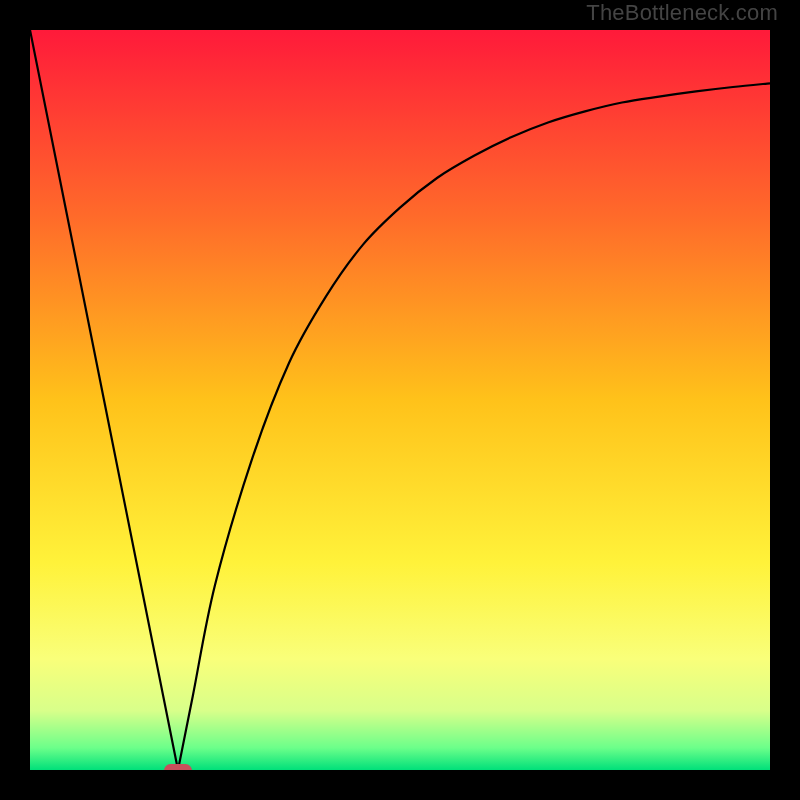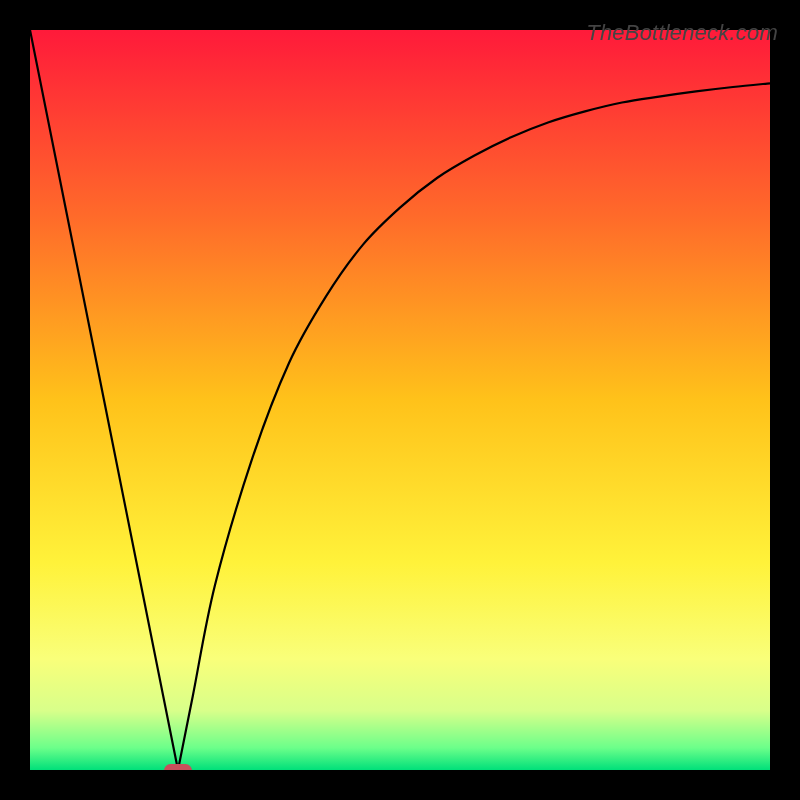--- a/index.html
+++ b/index.html
@@ -10,28 +10,27 @@
     font-family: Arial, sans-serif;
   }
   .chart-container {
     position: relative;
     width: 800px;
     height: 800px;
     background: #000;
   }
   .watermark {
     position: absolute;
-    top: 20px;
+    top: 0;
     right: 22px;
     color: #444;
     font-size: 22px;
     font-weight: 500;
     z-index: 10;
     letter-spacing: 0.2px;
-    font-style: italic;
   }
   .plot-area {
     position: absolute;
     left: 30px;
     top: 30px;
     width: 740px;
     height: 740px;
     overflow: hidden;
   }
   .gradient-bg {

